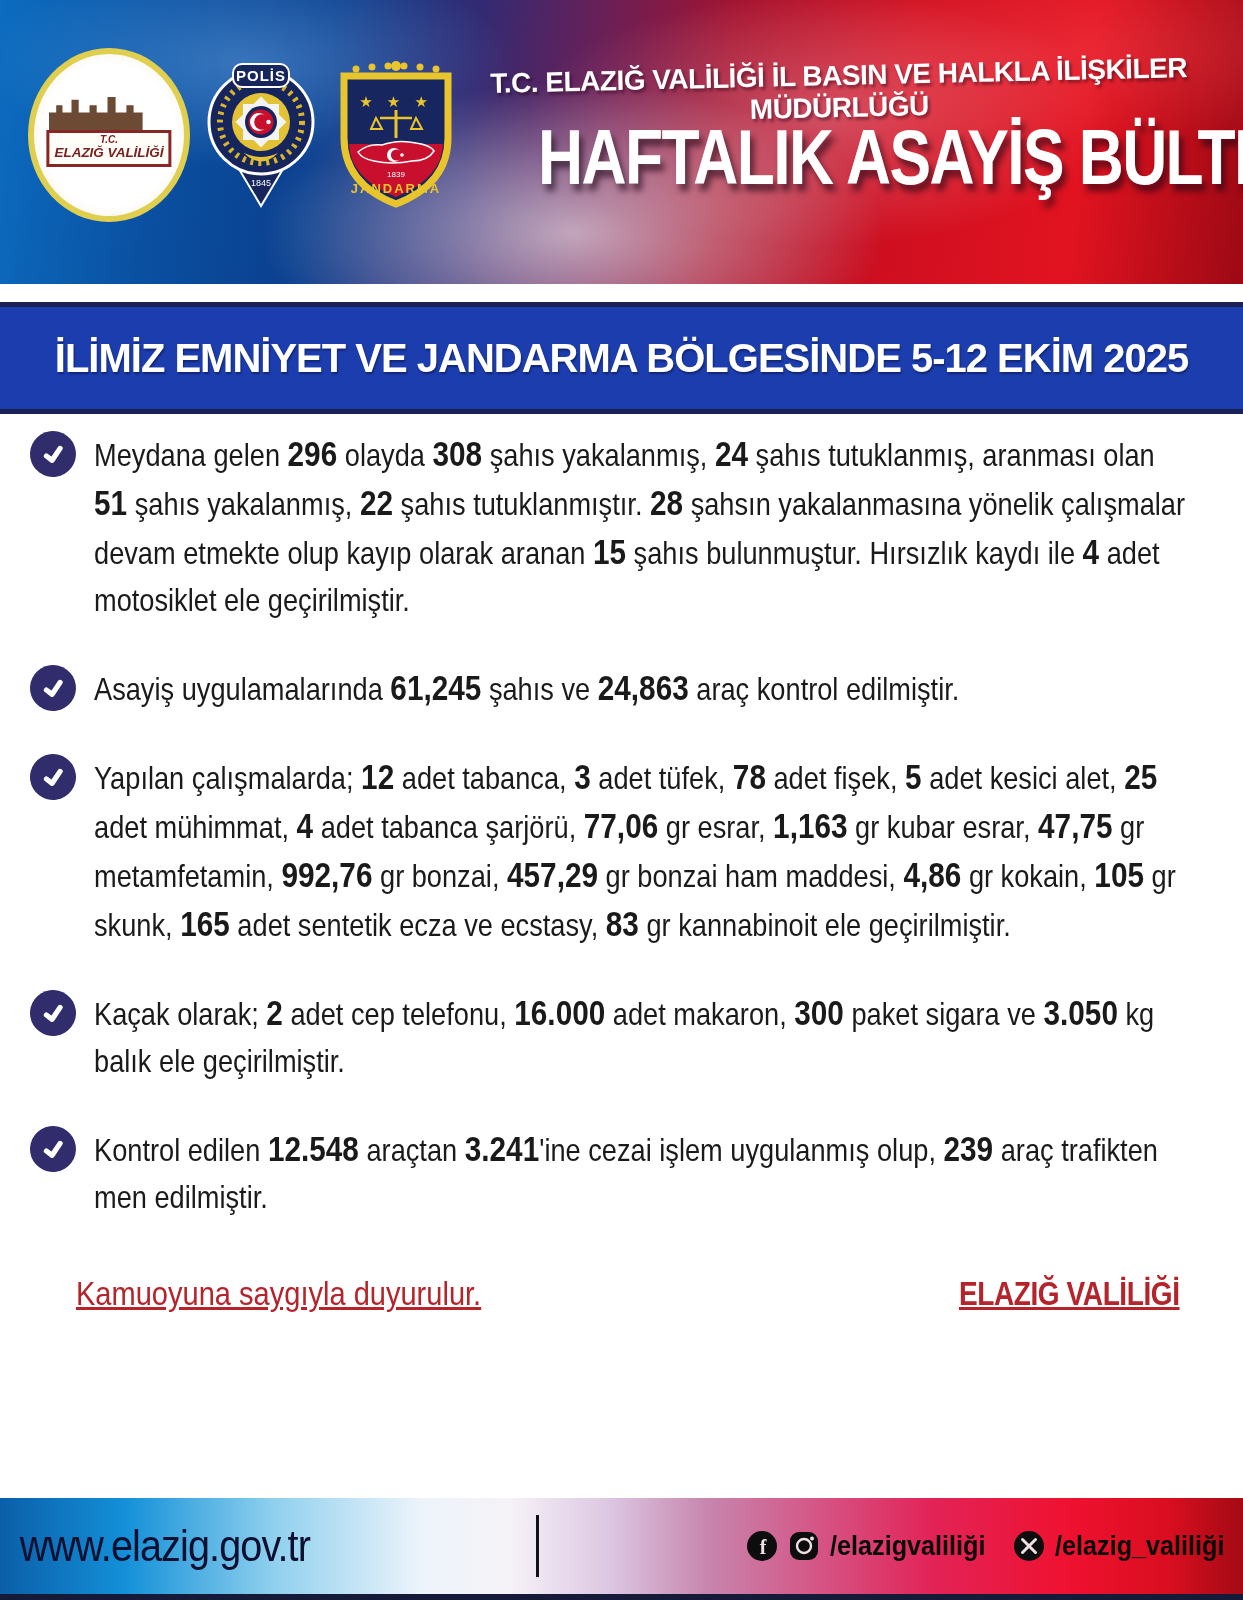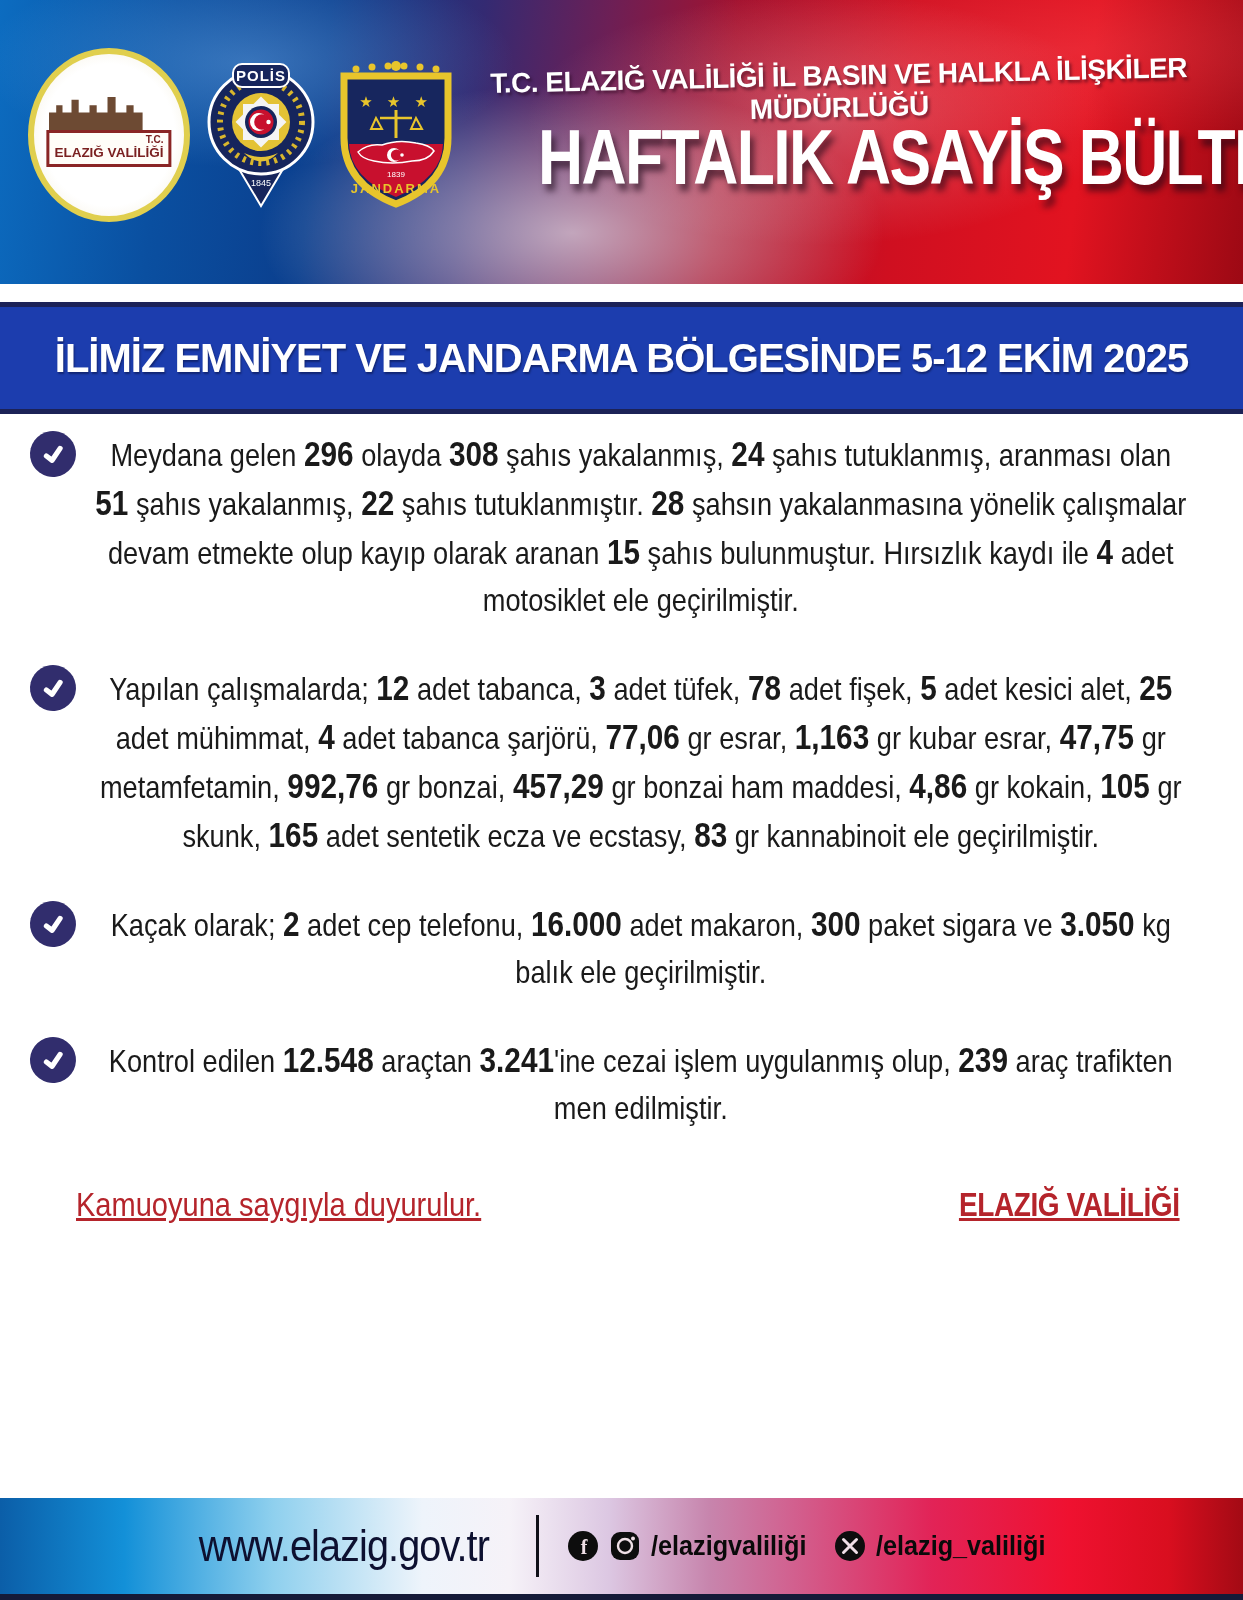--- a/index.html
+++ b/index.html
@@ -14,21 +14,21 @@
     background:
       radial-gradient(ellipse 480px 230px at 46% 82%,rgba(255,255,255,.6),transparent 65%),
       radial-gradient(ellipse 420px 180px at 66% 42%,rgba(255,205,215,.32),transparent 70%),
       radial-gradient(ellipse 380px 150px at 20% 22%,rgba(140,200,255,.35),transparent 70%),
       radial-gradient(ellipse 620px 130px at 86% 18%,rgba(255,90,100,.3),transparent 70%);}
   .logos{position:absolute;left:28px;top:48px;display:flex;align-items:center;gap:16px;z-index:2;}
   .logo-elazig{width:150px;height:162px;border-radius:50%;background:radial-gradient(#ffffff 62%,#f1ead4);
     border:6px solid #e0cf4e;position:relative;overflow:hidden;flex:none;}
   .logo-elazig svg{position:absolute;top:26px;left:6px;width:126px;}
   .gov-label{position:absolute;left:50%;transform:translateX(-50%);top:76px;background:#fffdf8;
-    border:3px solid #8a2525;padding:1px 5px 3px;text-align:right;}
+    border:3px solid #8a2525;padding:1px 5px 3px;text-align:center;font-style:italic;}
   .gov-label .tc{display:block;font-size:10px;line-height:11px;color:#7a2020;font-weight:bold;}
   .gov-label .name{display:block;font-size:13.5px;line-height:16px;font-weight:bold;color:#7a2020;white-space:nowrap;}
   .logo-svg{flex:none;display:block;}
 
   .dept-line{position:absolute;left:458px;top:60px;width:762px;text-align:center;color:#fff;
     font-size:28px;font-weight:bold;letter-spacing:-0.5px;transform:rotate(-1.3deg);
     text-shadow:2px 3px 3px rgba(30,0,20,.45);z-index:2;}
   .main-title{position:absolute;left:462px;top:112px;width:760px;text-align:center;color:#fff;
     font-size:78px;font-weight:bold;letter-spacing:-2px;white-space:nowrap;
     transform:scaleX(.8);transform-origin:center;
@@ -43,35 +43,35 @@
     color:#fff;font-weight:bold;font-size:40px;letter-spacing:-1px;line-height:1.2;
     text-shadow:1px 2px 2px rgba(0,0,25,.4);text-align:center;}
 
   
   .body{position:absolute;top:414px;left:0;right:0;bottom:102px;background:#fff;
     padding:16px 55px 0 30px;box-sizing:border-box;}
   .bullet{display:flex;align-items:flex-start;gap:18px;margin-bottom:40px;}
   .check{width:46px;height:46px;border-radius:50%;background:var(--bullet-indigo,#312d6d);
     flex:none;display:flex;align-items:center;justify-content:center;transform:rotate(-8deg);margin-top:1px;}
   .check svg{width:27px;height:27px;}
-  .bullet-body{flex:1;min-width:0;text-align:center;}
+  .bullet-body{flex:1;min-width:0;}
   .bullet-text{display:block;width:117.6%;transform:scaleX(.85);transform-origin:left top;
     font-size:32px;line-height:47px;color:#1a1a1a;letter-spacing:0;}
   .bullet-text b{font-size:35px;}
   .closing{display:flex;justify-content:space-between;align-items:baseline;
     padding:14px 8px 0 46px;color:var(--accent-red,#b5242b);font-size:33px;text-decoration:underline;}
   .closing .left{transform:scaleX(.88);transform-origin:left center;}
   .closing .right{transform:scaleX(.85);transform-origin:right center;font-weight:bold;letter-spacing:-0.5px;}
 
   
   .footer{position:absolute;left:0;right:0;bottom:0;height:102px;box-sizing:border-box;
     border-bottom:6px solid #151a38;
     background:linear-gradient(90deg,#0b5ea8 0%,#1390d8 10%,#8fd0ee 22%,#eef4fb 34%,
       #f6f2f8 41%,#dcc7e2 49%,#c785ad 57%,#d25f8e 64%,#e22357 75%,#ef1130 86%,#d90e1f 94%,#a30a14 100%);}
-  .footer-inner{height:100%;display:flex;align-items:center;justify-content:center;gap:28px;padding-bottom:2px;}
+  .footer-inner{height:100%;display:flex;align-items:center;justify-content:space-between;gap:28px;padding-bottom:2px;}
   .website{font-size:45px;color:#0d1030;transform:scaleX(.88);transform-origin:center;letter-spacing:-1px;}
   .v-divider{width:3px;height:62px;background:#101018;flex:none;}
   .socials{display:flex;align-items:center;gap:10px;}
   .social-icon{width:32px;height:32px;flex:none;display:block;}
   .handle{font-size:28px;font-weight:bold;color:#0a0a0a;transform:scaleX(.9);transform-origin:left center;}
 </style>
 </head>
 <body>
 
 <div class="poster">
@@ -156,20 +156,30 @@
             <span class="bullet-text"><span>Meydana gelen </span><b>296</b><span> olayda </span><b>308</b><span> şahıs yakalanmış, </span><b>24</b><span> şahıs tutuklanmış, aranması olan </span><b>51</b><span> şahıs yakalanmış, </span><b>22</b><span> şahıs tutuklanmıştır. </span><b>28</b><span> şahsın yakalanmasına yönelik çalışmalar devam etmekte olup kayıp olarak aranan </span><b>15</b><span> şahıs bulunmuştur. Hırsızlık kaydı ile </span><b>4</b><span> adet motosiklet ele geçirilmiştir.</span></span>
           </span>
         </div>
         <div class="bullet">
           <span class="check">
             <svg viewBox="0 0 24 24">
               <path d="M5.5 12.5 10 17 18.5 7.5" fill="none" stroke="#fff" stroke-width="4.6" stroke-linecap="round" stroke-linejoin="round"></path>
             </svg>
           </span>
           <span class="bullet-body">
+            <span class="bullet-text"><span>Asayiş uygulamalarında </span><b>61,245</b><span> şahıs ve </span><b>24,863</b><span> araç kontrol edilmiştir.</span></span>
+          </span>
+        </div>
+        <div class="bullet">
+          <span class="check">
+            <svg viewBox="0 0 24 24">
+              <path d="M5.5 12.5 10 17 18.5 7.5" fill="none" stroke="#fff" stroke-width="4.6" stroke-linecap="round" stroke-linejoin="round"></path>
+            </svg>
+          </span>
+          <span class="bullet-body">
             <span class="bullet-text"><span>Yapılan çalışmalarda; </span><b>12</b><span> adet tabanca, </span><b>3</b><span> adet tüfek, </span><b>78</b><span> adet fişek, </span><b>5</b><span> adet kesici alet, </span><b>25</b><span> adet mühimmat, </span><b>4</b><span> adet tabanca şarjörü, </span><b>77,06</b><span> gr esrar, </span><b>1,163</b><span> gr kubar esrar, </span><b>47,75</b><span> gr metamfetamin, </span><b>992,76</b><span> gr bonzai, </span><b>457,29</b><span> gr bonzai ham maddesi, </span><b>4,86</b><span> gr kokain, </span><b>105</b><span> gr skunk, </span><b>165</b><span> adet sentetik ecza ve ecstasy, </span><b>83</b><span> gr kannabinoit ele geçirilmiştir.</span></span>
           </span>
         </div>
         <div class="bullet">
           <span class="check">
             <svg viewBox="0 0 24 24">
               <path d="M5.5 12.5 10 17 18.5 7.5" fill="none" stroke="#fff" stroke-width="4.6" stroke-linecap="round" stroke-linejoin="round"></path>
             </svg>
           </span>
           <span class="bullet-body">

